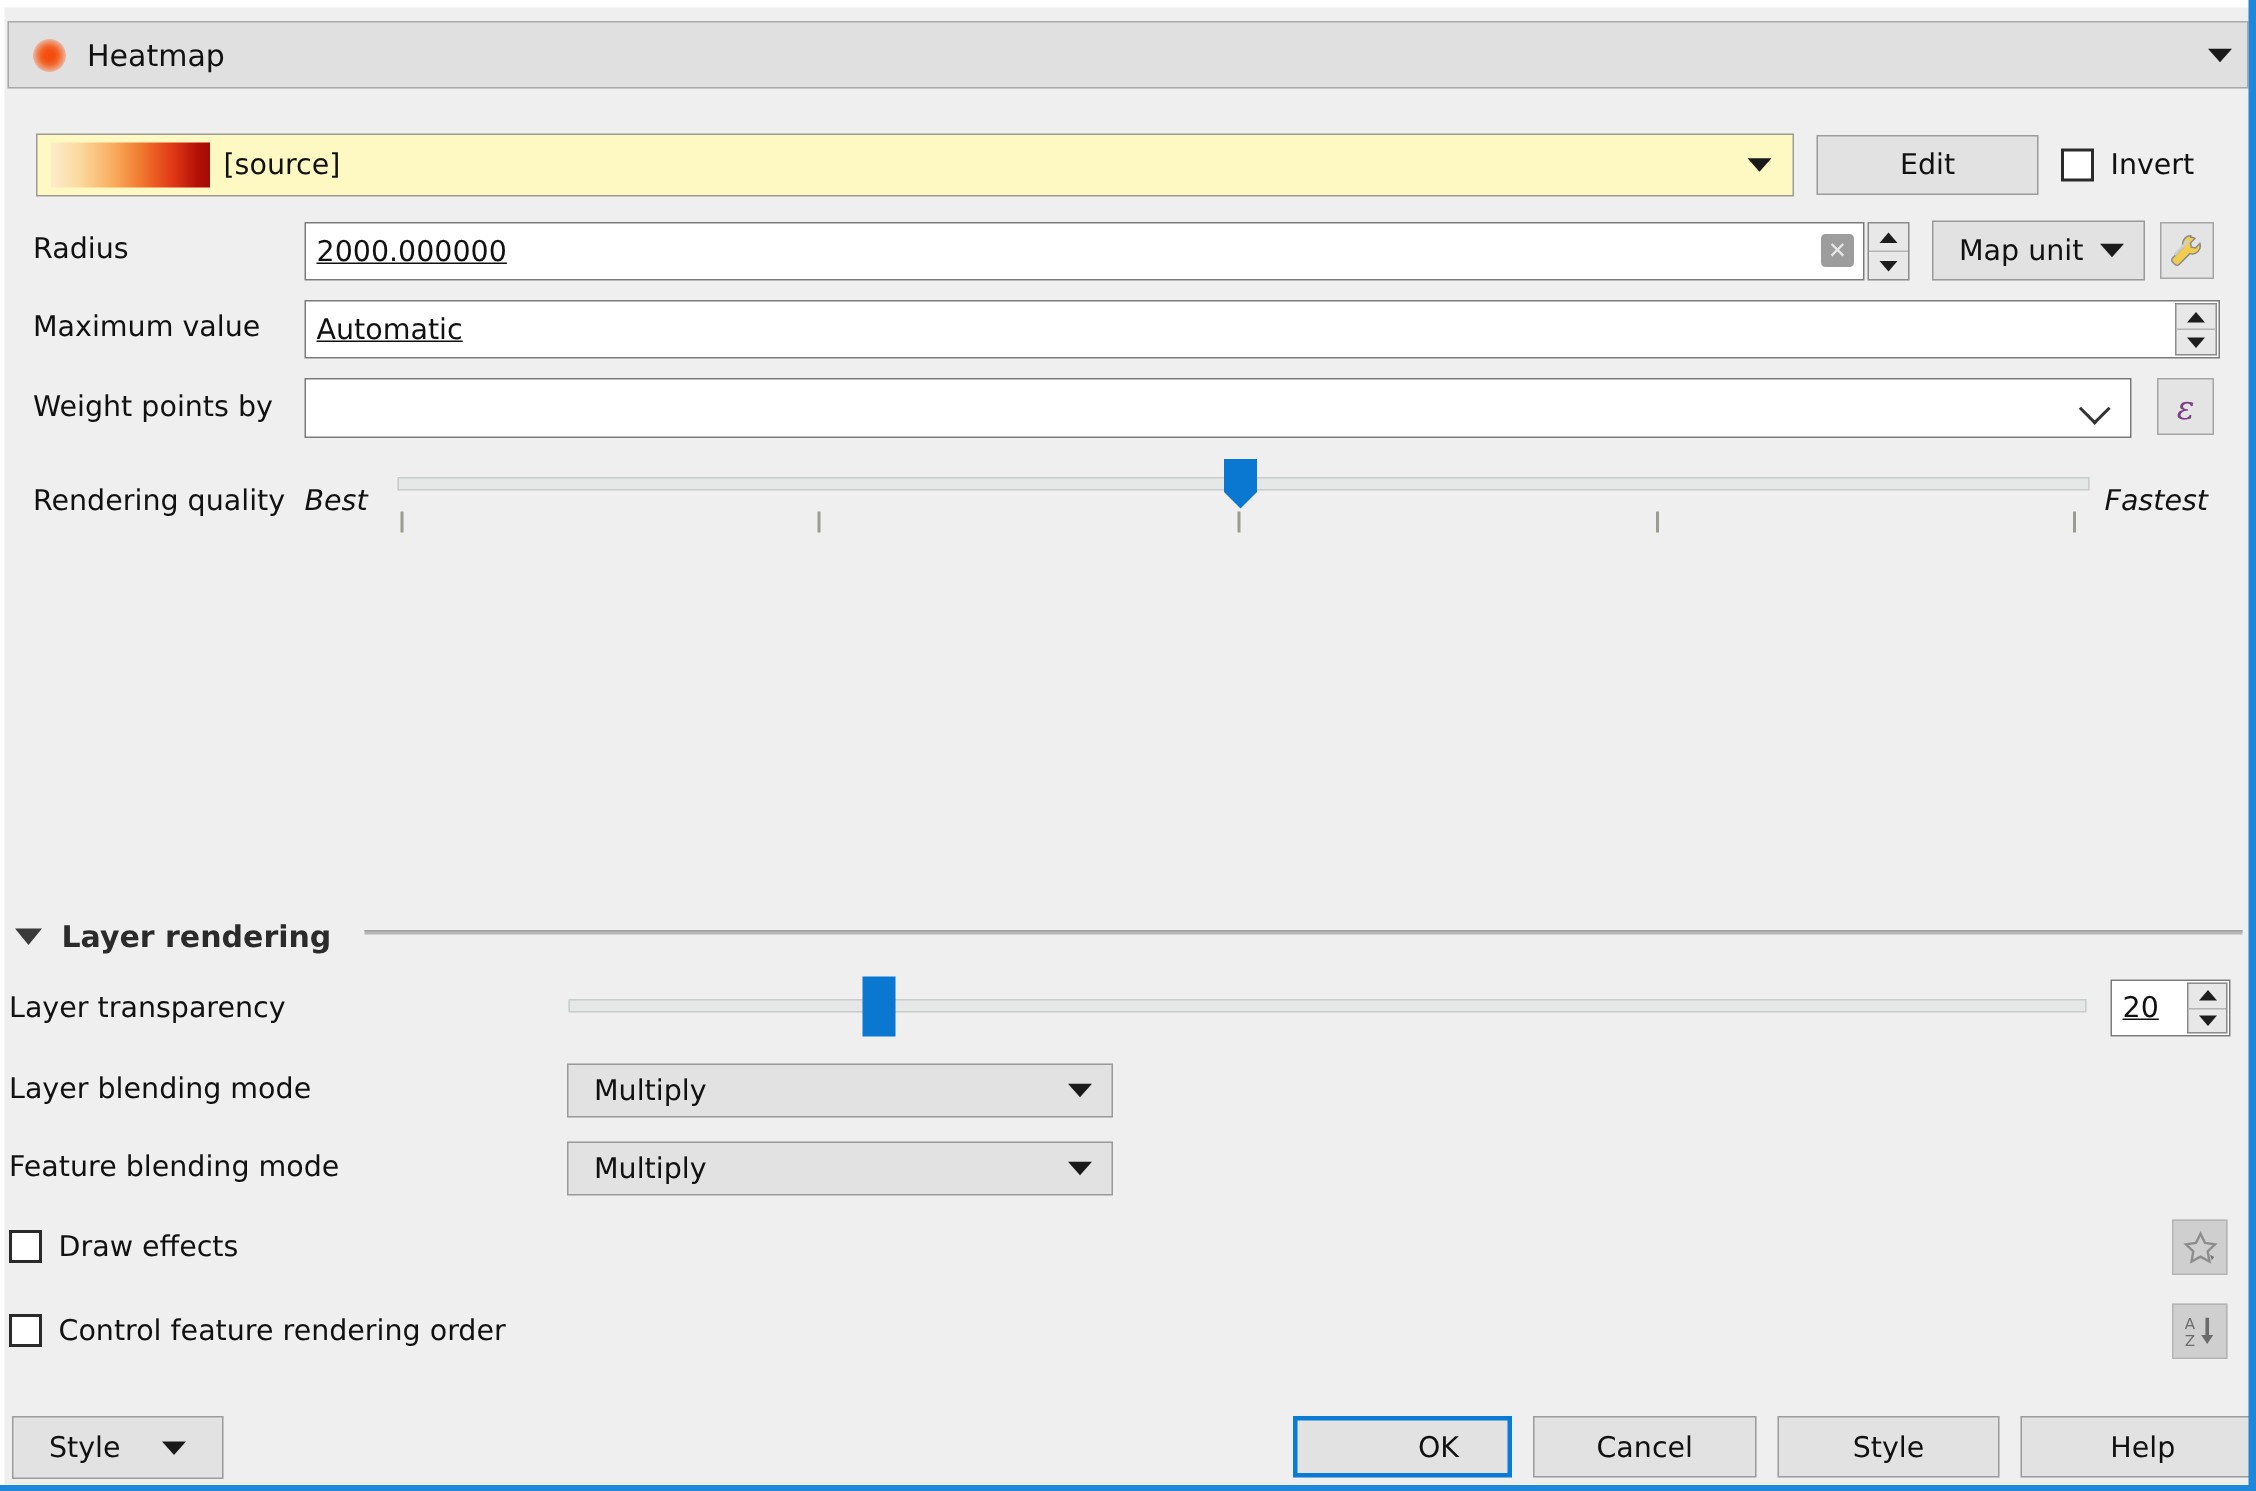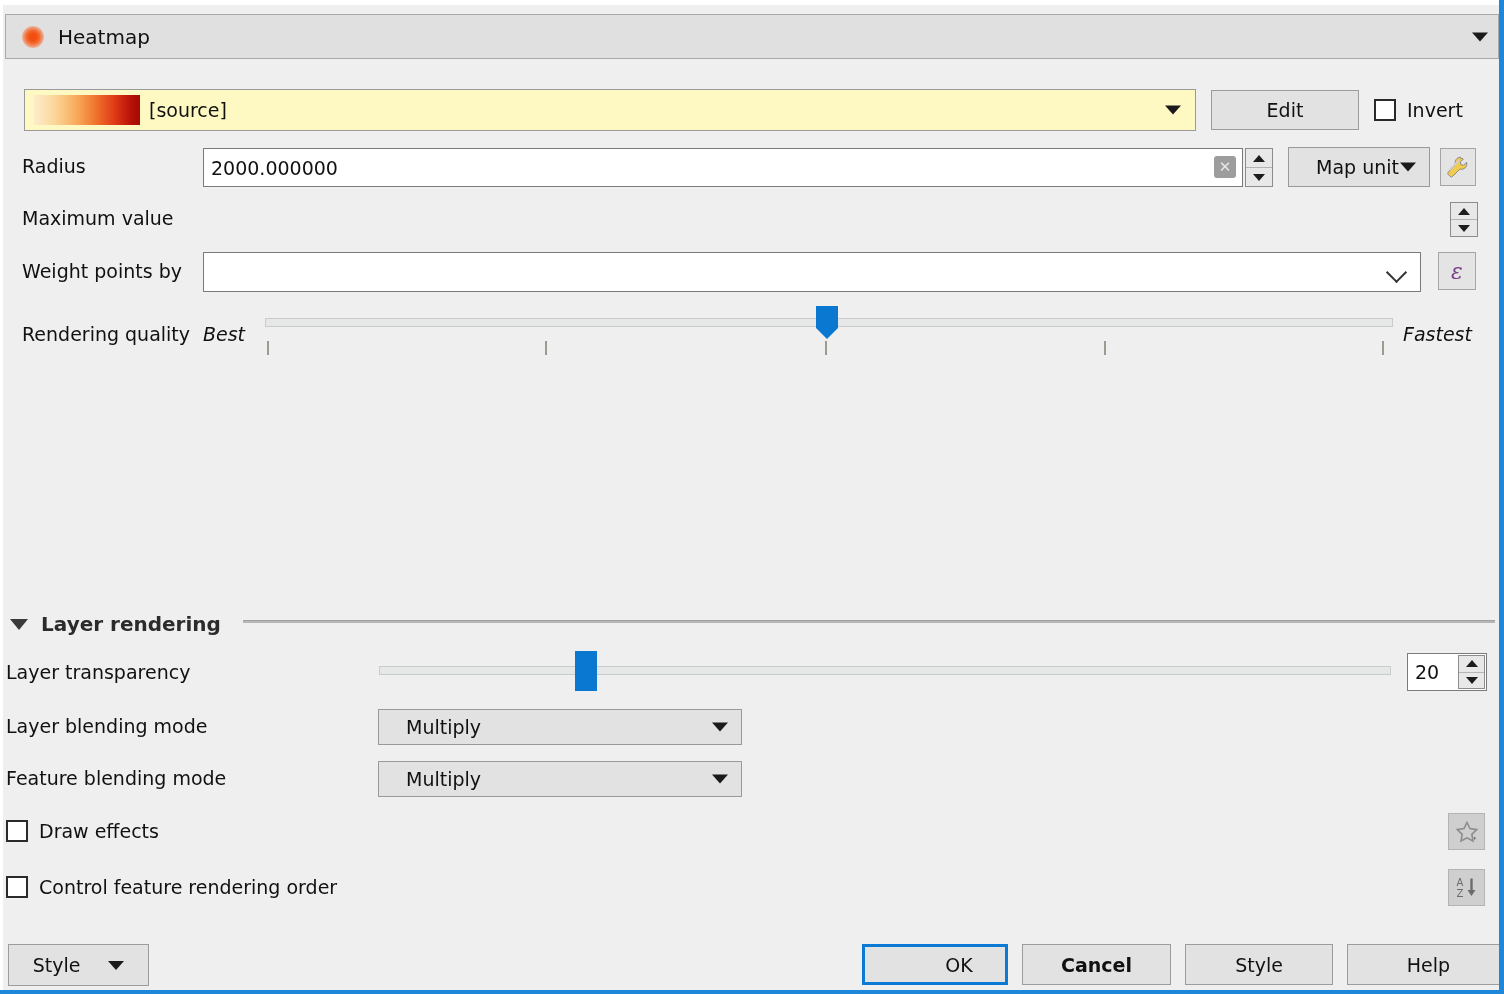--- a/index.html
+++ b/index.html
@@ -81,29 +81,30 @@
     background: #ffffff;
     border: 1px solid #7a7a7a;
     box-sizing: border-box;
     display: flex;
     align-items: center;
     padding-left: 7px;
     font-size: 19px;
     color: #111;
     overflow: hidden;
     white-space: nowrap;
+    text-decoration: underline;
   }
   .combo {
     position: absolute;
     background: #e2e2e2;
     border: 1px solid #9a9a9a;
     box-sizing: border-box;
     display: flex;
     align-items: center;
-    padding-left: 27px;
+    padding-left: 17px;
     font-size: 19px;
     color: #111;
   }
   .combo .caret {
     position: absolute;
     right: 13px; top: 50%;
     transform: translateY(-50%);
     width: 0; height: 0;
     border-left: 8px solid transparent;
     border-right: 8px solid transparent;
@@ -353,20 +354,21 @@
     <span class="caret"></span>
   </div>
   <div class="iconbtn" style="left:1440px; top:148px; width:36px; height:38px;">
     <svg class="wrench-svg" width="26" height="26" viewBox="0 0 26 26">
       <path d="M15.5 3.2a5.4 5.4 0 0 0-4.9 7.6L3.4 18a1.9 1.9 0 0 0 0 2.7l1.6 1.6a1.9 1.9 0 0 0 2.7 0l7.2-7.2a5.4 5.4 0 0 0 6.7-6.8l-3 3-2.7-.6-.6-2.7 3-3a5.4 5.4 0 0 0-2.8-.8z" fill="#f2cc4e" stroke="#8a8a8a" stroke-width="1"></path>
       <path d="M14 6.5l-9.3 9.3" stroke="#cfcfcf" stroke-width="2" fill="none"></path>
     </svg>
   </div>
 
   <div class="label" style="left:22px; top:209px;">Maximum value</div>
+  <div class="lineedit" style="left:203px; top:200px; width:1277px; height:39px;">Automatic</div>
   <div class="spin" style="left:1450px; top:202px; width:28px; height:35px;">
     <span class="half">
         <span class="tri-up"></span>
       </span>
     <span class="half">
         <span class="tri-dn"></span>
       </span>
   </div>
 
   <div class="label" style="left:22px; top:262px;">Weight points by</div>
@@ -447,21 +449,21 @@
       <path d="M13.5 15l4 6 4-6z" fill="#6b6b6b"></path>
     </svg>
   </div>
 
   <div class="btn" style="left:8px; top:944px; width:141px; height:42px;">
     <span>Style</span>
     <span style="margin-left:28px;width:0;height:0;border-left:8px solid transparent;border-right:8px solid transparent;border-top:9px solid #1a1a1a;"></span>
   </div>
 
   <div class="btn focused" style="left:862px; top:944px; width:146px; height:41px;padding-left:48px;">OK</div>
-  <div class="btn" style="left:1022px; top:944px; width:149px; height:41px;font-weight:bold;">Cancel</div>
+  <div class="btn" style="left:1022px; top:944px; width:149px; height:41px;">Cancel</div>
   <div class="btn" style="left:1185px; top:944px; width:148px; height:41px;">Style</div>
   <div class="btn" style="left:1347px; top:944px; width:163px; height:41px;">Help</div>
 
   <div class="top-accent"></div>
   <div class="left-accent"></div>
   <div class="right-accent"></div>
   <div class="bottom-accent"></div>
 </div>
 
 </body></html>

